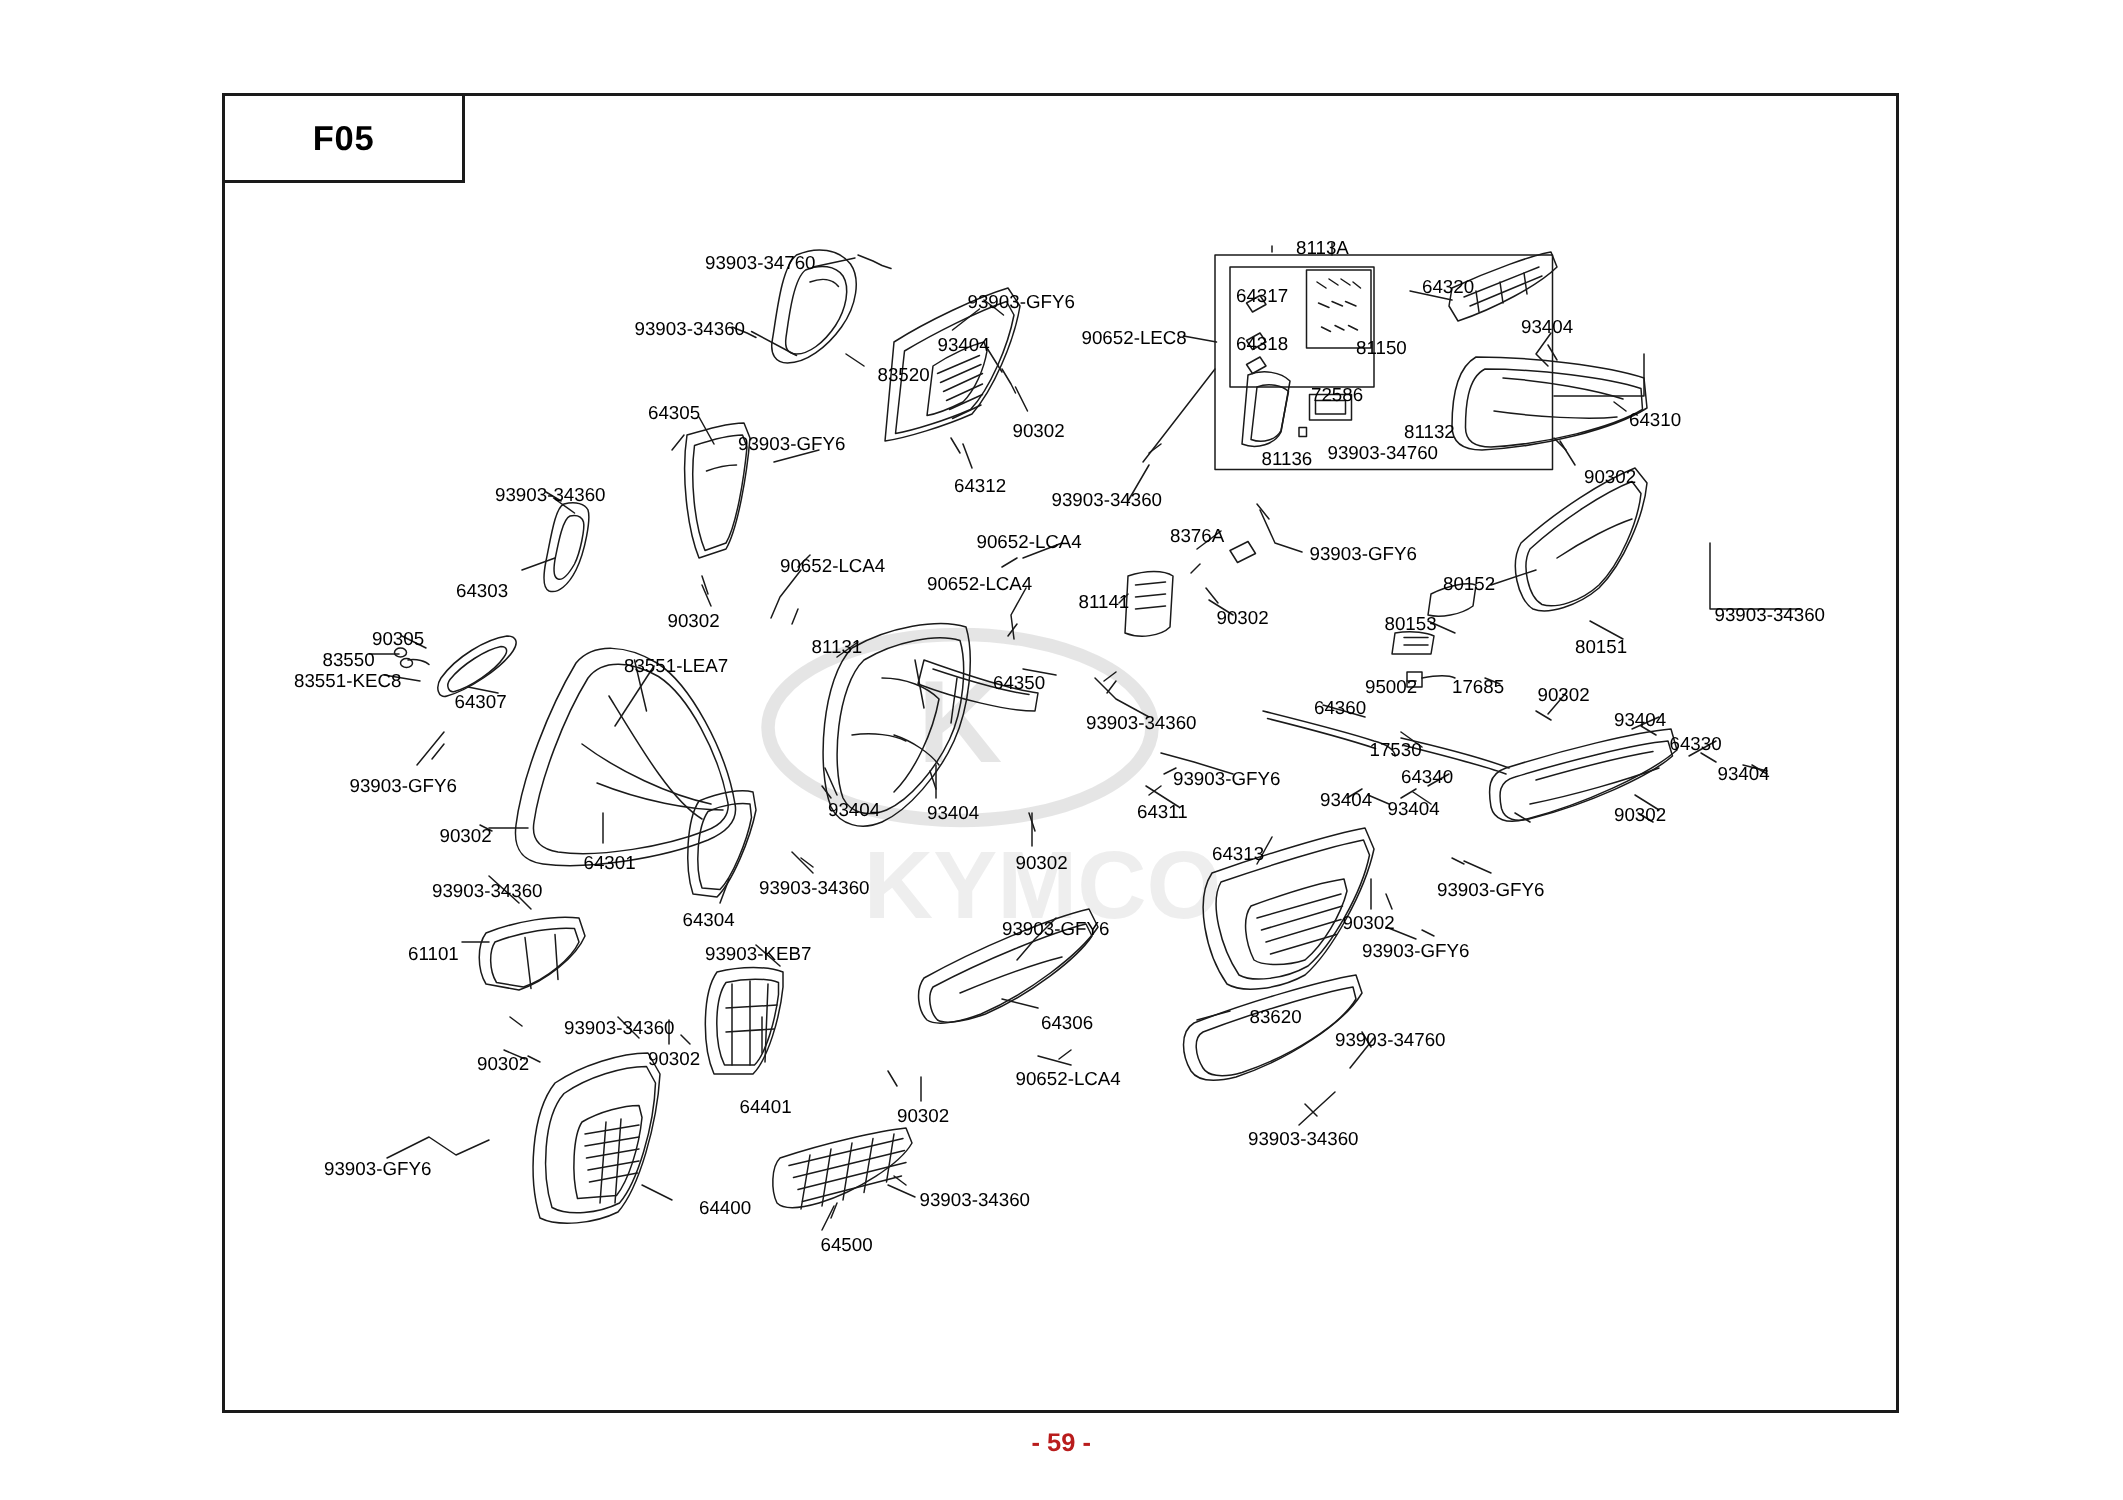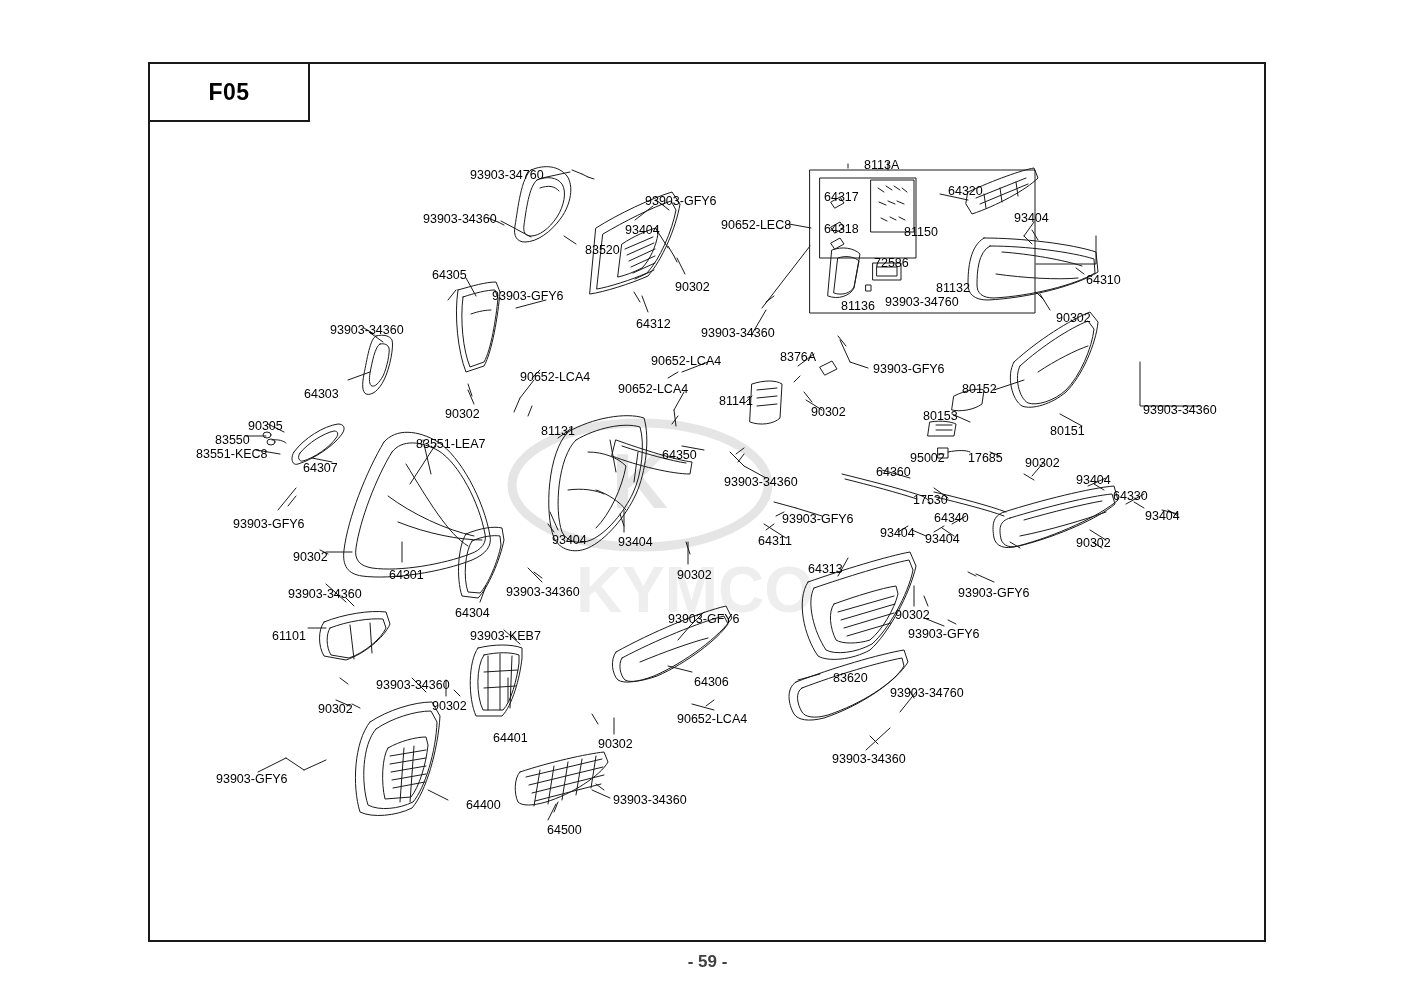--- a/index.html
+++ b/index.html
@@ -70,21 +70,21 @@
     margin-left: 48px;
   }
   .page-number {
     position: absolute;
     left: 0;
     top: 952px;
     width: 1415px;
     text-align: center;
     font-size: 17px;
     font-weight: bold;
-    color: #404040;
+    color: #b91c1c;
   }
   
   .watermark {
     position: absolute;
     left: 490px;
     top: 400px;
     width: 420px;
     height: 250px;
     pointer-events: none;
     opacity: 0.25;

